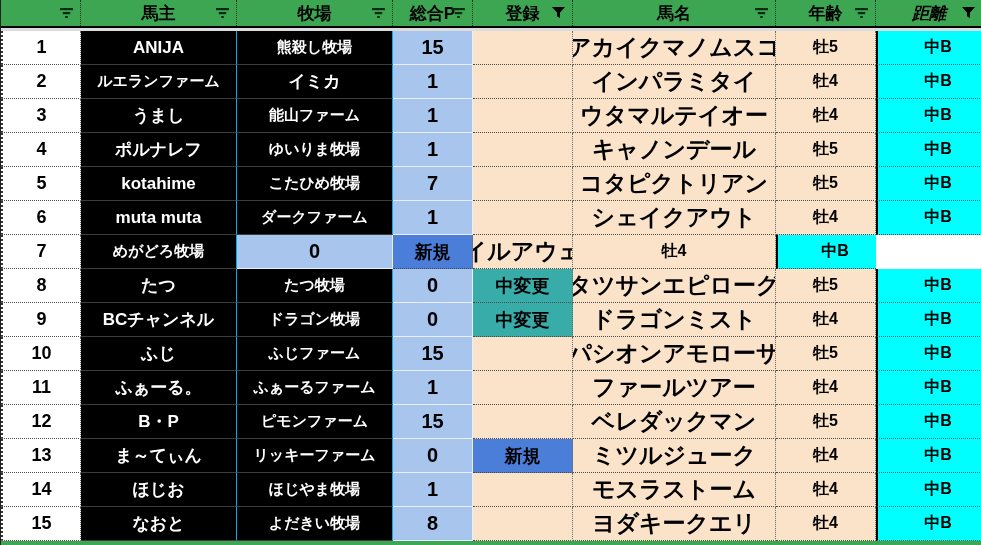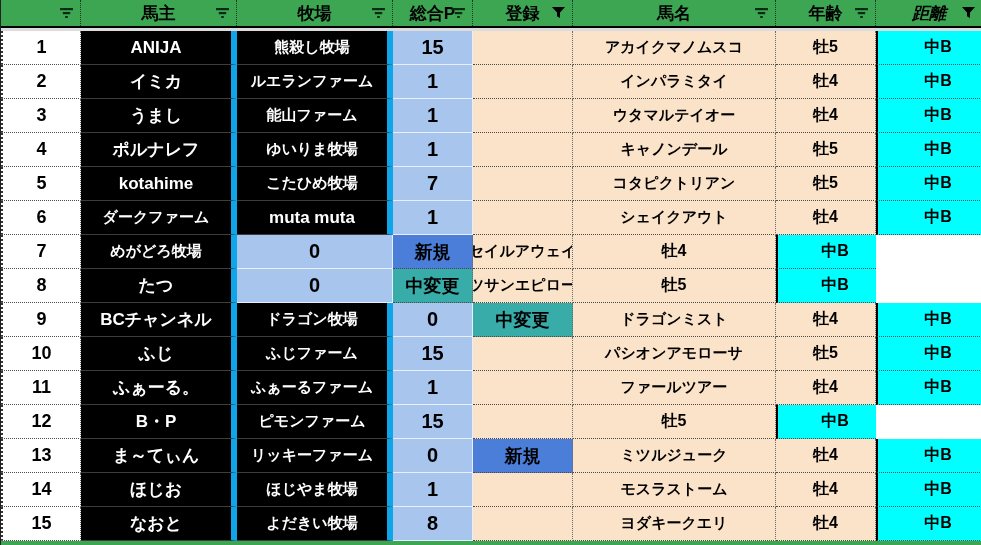--- a/index.html
+++ b/index.html
@@ -39,28 +39,28 @@
   .c {
     display:flex; align-items:center; justify-content:center;
     font-size:17px; color:#000;
     border-right:1px dotted #6b6b6b;
     border-bottom:1px dotted #4a4a4a;
     overflow:hidden; white-space:nowrap;
   }
   .c-num  { background:#fff; font-size:18px; border-left:2px dotted #333; }
   .c-owner,.c-farm {
     background:var(--black,#000); color:#fff;
-    border-right:6px solid #0ea5e9;
+    border-right:1px solid #0ea5e9;
     border-bottom:1px solid #3d3d3d;
   }
   .c-owner { font-size:17px; }
   .c-farm  { font-size:15px; }
   .c-points{ background:var(--points,#A8C5EE); font-size:20px; border-bottom:1px solid #e8eefb; border-right:1px solid #e8eefb; }
   .c-reg   { background:var(--beige,#FBE3C9); font-size:18px;text-align:right; }
-  .c-horse { background:var(--beige,#FBE3C9); font-size:15px; }
+  .c-horse { background:var(--beige,#FBE3C9); font-size:23px; }
   .c-age   { background:var(--beige,#FBE3C9); font-size:16px;text-align:center; }
   .c-dist  { background:var(--cyan,#00FFFF); font-size:16px; border-left:2px solid #000; border-right:none;padding-left:16px; }
   .bottom-bar { height:4px; background:var(--green,#3CA653); }
 </style>
 </head>
 <body>
 
 <div class="sheet" style="--green: #3CA653; --black: #000000; --points: #A8C5EE; --beige: #FBE3C9; --cyan: #00FFFF;">
 
   <div class="hdr">
@@ -151,22 +151,22 @@
     <div class="c c-farm">熊殺し牧場</div>
     <div class="c c-points">15</div>
     <div class="c c-reg"></div>
     <div class="c c-horse">アカイクマノムスコ</div>
     <div class="c c-age">牡5</div>
     <div class="c c-dist">中B</div>
   </div>
 
   <div class="row">
     <div class="c c-num">2</div>
+    <div class="c c-farm">ルエランファーム</div>
     <div class="c c-owner">イミカ</div>
-    <div class="c c-farm">ルエランファーム</div>
     <div class="c c-points">1</div>
     <div class="c c-reg"></div>
     <div class="c c-horse">インパラミタイ</div>
     <div class="c c-age">牡4</div>
     <div class="c c-dist">中B</div>
   </div>
 
   <div class="row">
     <div class="c c-num">3</div>
     <div class="c c-owner">うまし</div>
@@ -195,42 +195,43 @@
     <div class="c c-farm">こたひめ牧場</div>
     <div class="c c-points">7</div>
     <div class="c c-reg"></div>
     <div class="c c-horse">コタピクトリアン</div>
     <div class="c c-age">牡5</div>
     <div class="c c-dist">中B</div>
   </div>
 
   <div class="row">
     <div class="c c-num">6</div>
+    <div class="c c-owner">muta muta</div>
     <div class="c c-farm">ダークファーム</div>
-    <div class="c c-owner">muta muta</div>
     <div class="c c-points">1</div>
     <div class="c c-reg"></div>
     <div class="c c-horse">シェイクアウト</div>
     <div class="c c-age">牡4</div>
     <div class="c c-dist">中B</div>
   </div>
 
   <div class="row">
     <div class="c c-num">7</div>
     <div class="c c-farm">めがどろ牧場</div>
     <div class="c c-points">0</div>
     <div class="c c-reg" style="background: rgb(74, 126, 216);">新規</div>
     <div class="c c-horse">セイルアウェイ</div>
     <div class="c c-age">牡4</div>
     <div class="c c-dist">中B</div>
   </div>
 
   <div class="row">
     <div class="c c-num">8</div>
     <div class="c c-owner">たつ</div>
+    <div class="c c-farm">たつ牧場</div>
     <div class="c c-points">0</div>
     <div class="c c-reg" style="background: rgb(56, 172, 169);">中変更</div>
     <div class="c c-horse">タツサンエピローグ</div>
     <div class="c c-age">牡5</div>
     <div class="c c-dist">中B</div>
   </div>
 
   <div class="row">
     <div class="c c-num">9</div>
     <div class="c c-owner">BCチャンネル</div>
@@ -263,20 +264,21 @@
     <div class="c c-age">牡4</div>
     <div class="c c-dist">中B</div>
   </div>
 
   <div class="row">
     <div class="c c-num">12</div>
     <div class="c c-owner">B・P</div>
     <div class="c c-farm">ピモンファーム</div>
     <div class="c c-points">15</div>
     <div class="c c-reg"></div>
+    <div class="c c-horse">ベレダックマン</div>
     <div class="c c-age">牡5</div>
     <div class="c c-dist">中B</div>
   </div>
 
   <div class="row">
     <div class="c c-num">13</div>
     <div class="c c-owner">ま～てぃん</div>
     <div class="c c-farm">リッキーファーム</div>
     <div class="c c-points">0</div>
     <div class="c c-reg" style="background: rgb(74, 126, 216);">新規</div>

